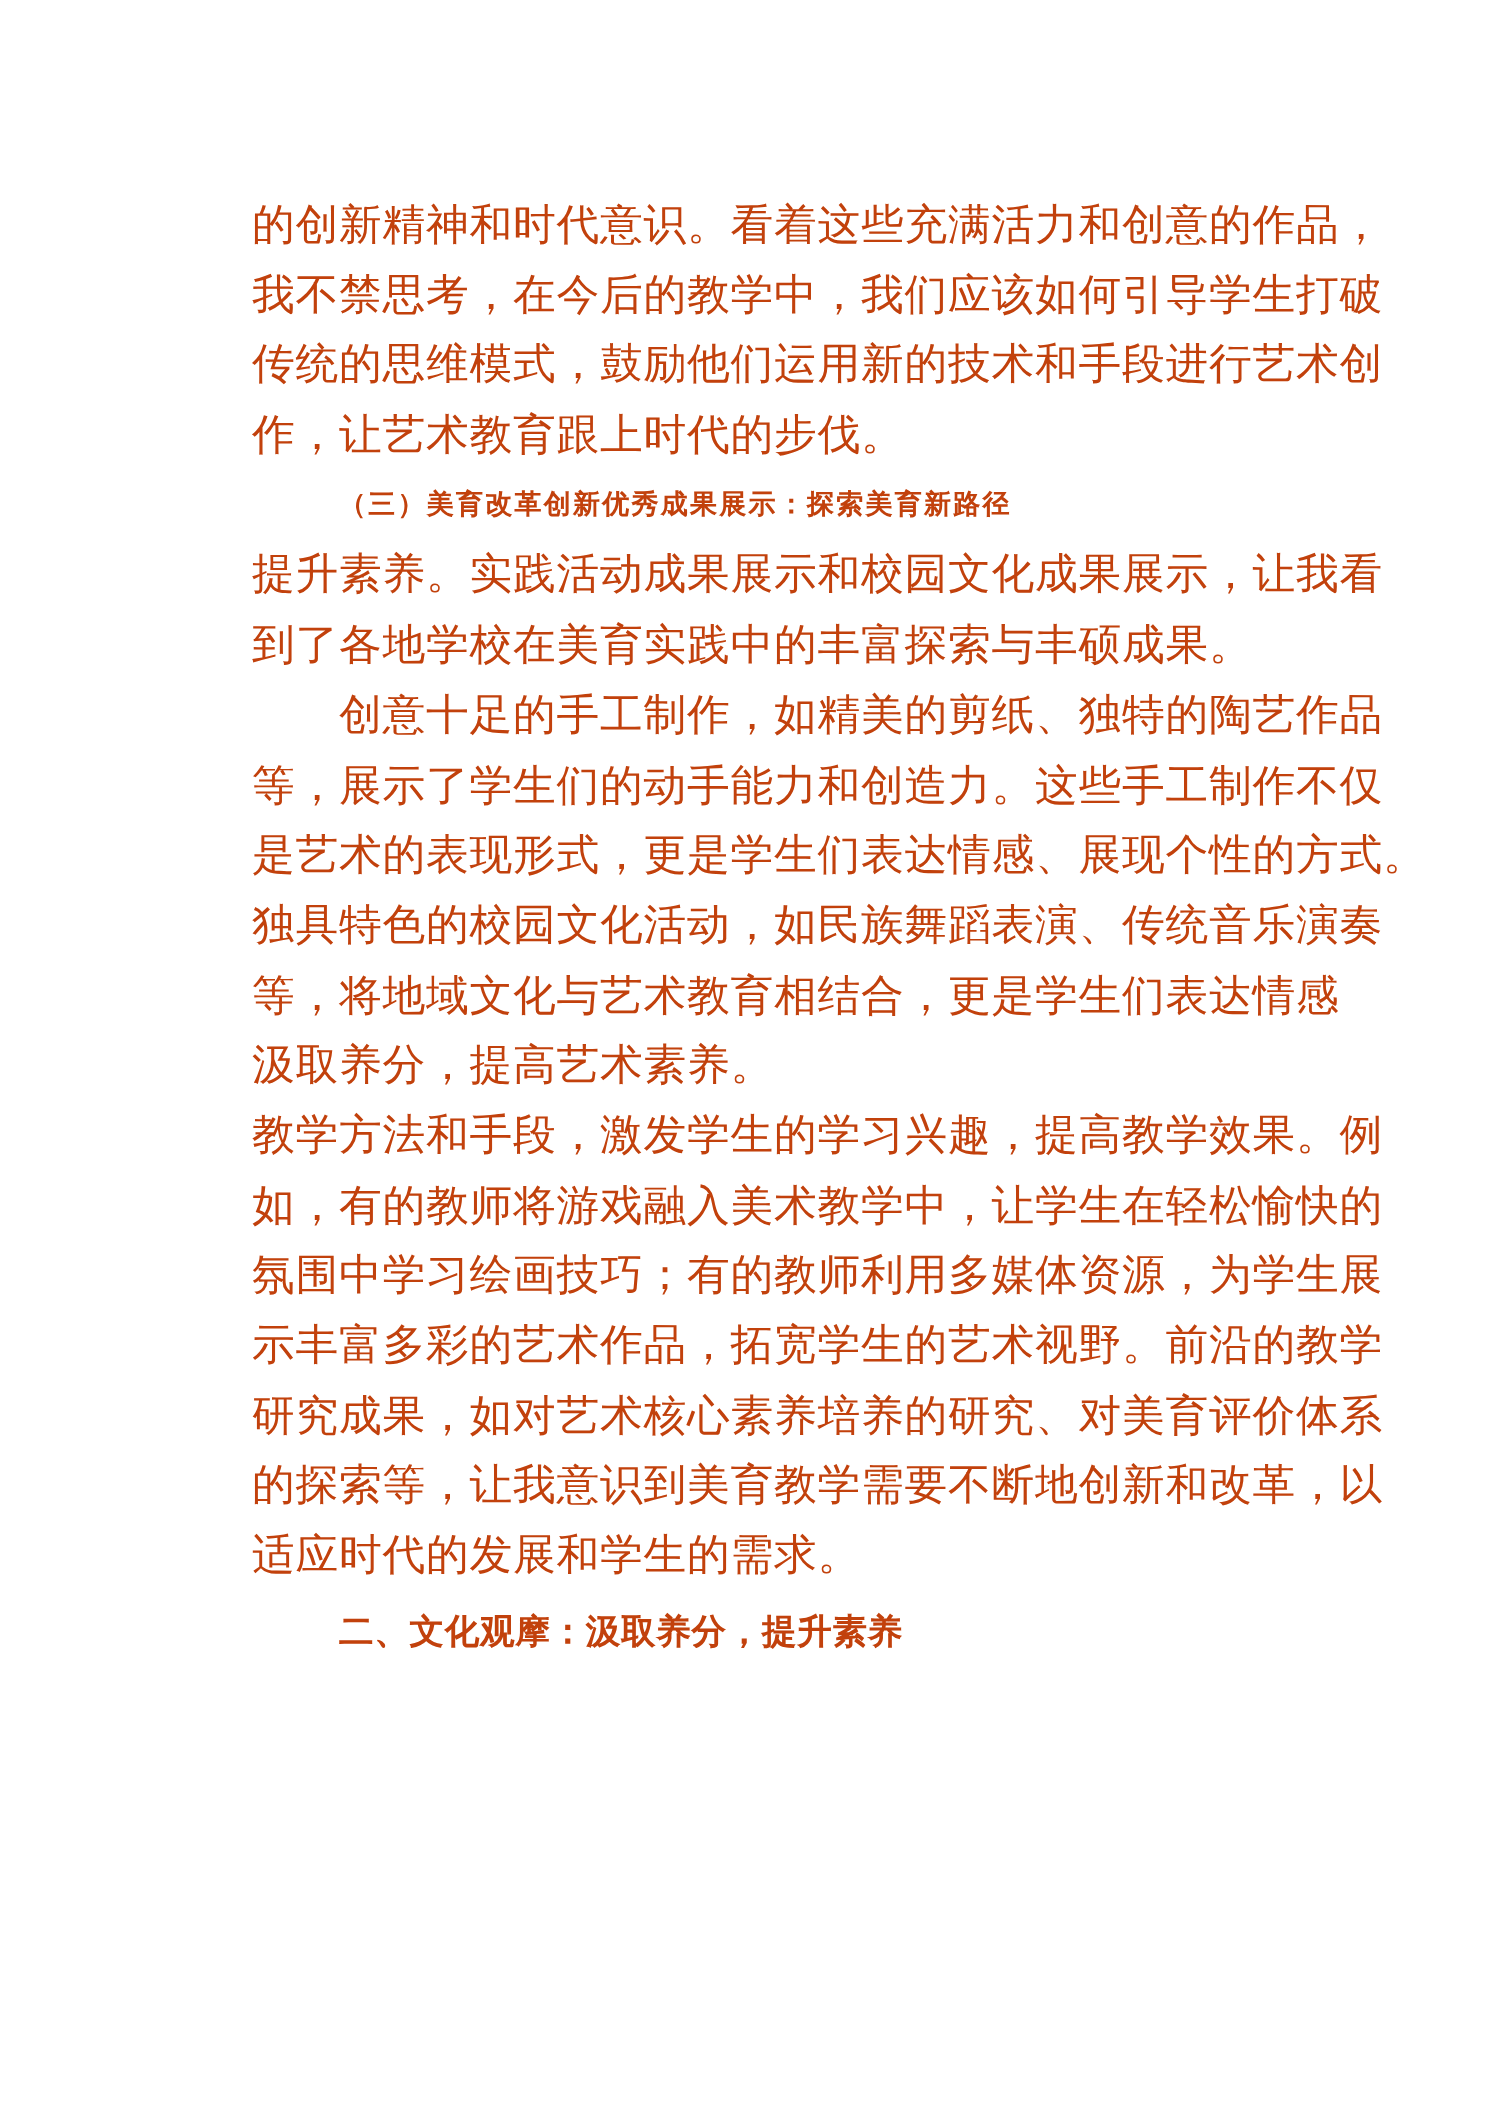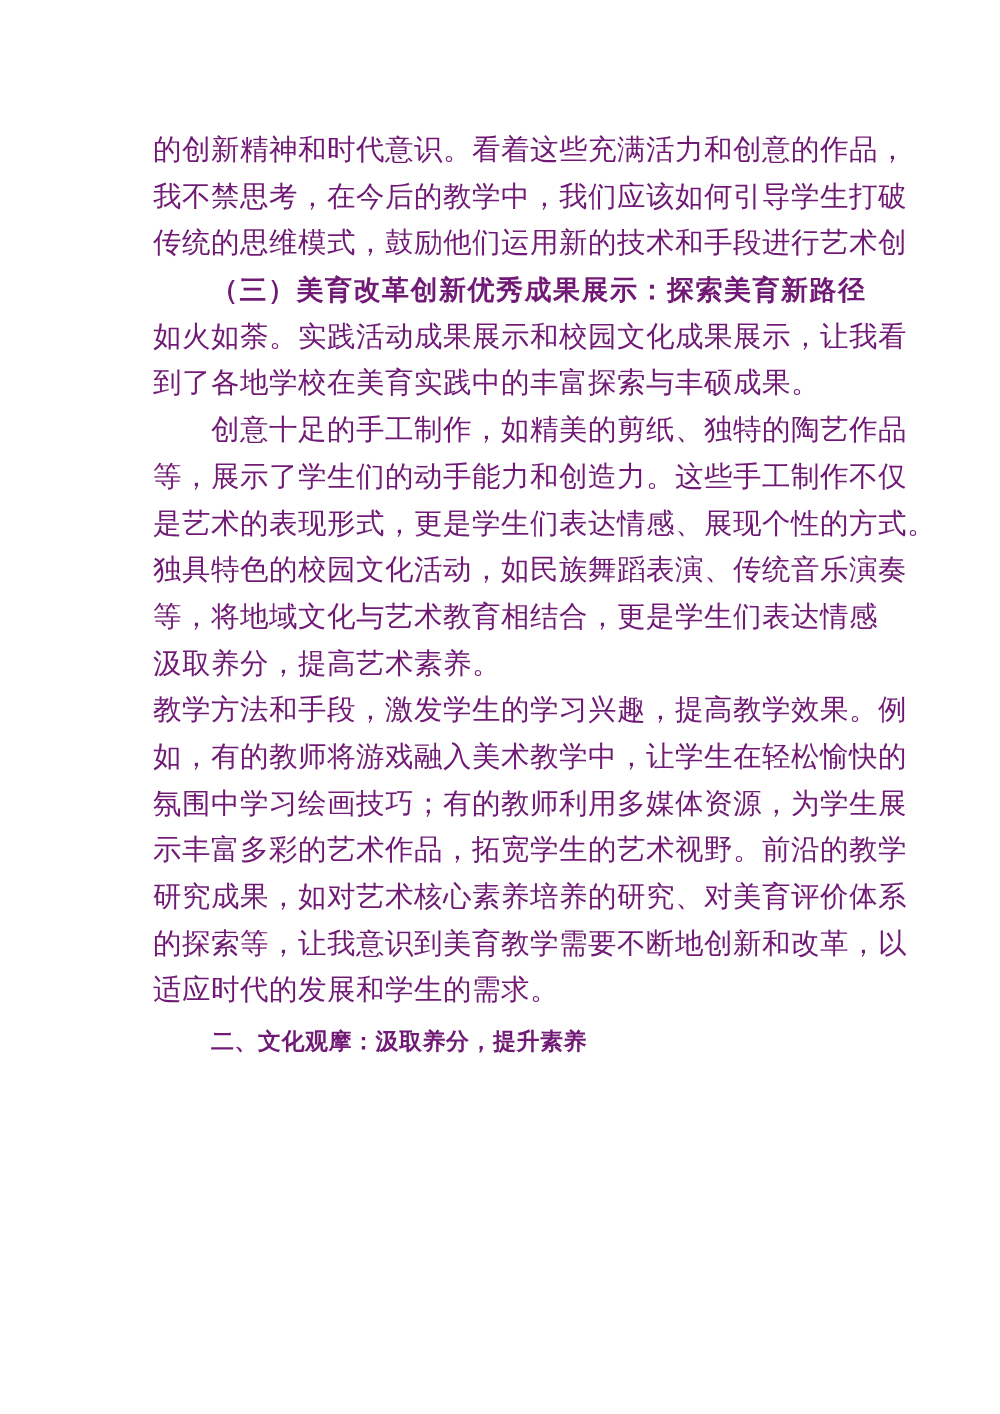--- a/index.html
+++ b/index.html
@@ -1,43 +1,44 @@
 <!DOCTYPE html>
 <html><head>
 <meta charset="utf-8">
 <style>
   html, body { margin: 0; padding: 0; background: #ffffff; }
   body { width: 1000px; height: 1414px; position: relative; overflow: hidden; }
   .page {
-    position: absolute; left: 153px; top: 127px; width: 700px;
+    position: absolute; left: 168px; top: 127px; width: 700px;
     font-family: "DejaVu Serif", "Liberation Serif", serif;
-    color: #701a75;
+    color: #c2410c;
   }
   .line {
     height: 46.7px; line-height: 46.7px; font-size: 28.5px;
     white-space: nowrap; overflow: visible; letter-spacing: 0.5px;
   }
   .indent { padding-left: 58px; }
-  .h3 { font-weight: bold; padding-left: 58px; letter-spacing: 1.5px; font-size: 27px; }
+  .h3 { font-weight: bold; padding-left: 58px; letter-spacing: 1.5px; font-size: 18px; }
   .h2 { font-family: "DejaVu Sans", "Liberation Sans", sans-serif; font-weight: bold; padding-left: 58px; font-size: 23px; margin-top: 4px; }
 </style>
 </head>
 <body>
 
 <div class="page">
   <div>
     <div class="line">的创新精神和时代意识。看着这些充满活力和创意的作品，</div>
     <div class="line">我不禁思考，在今后的教学中，我们应该如何引导学生打破</div>
     <div class="line">传统的思维模式，鼓励他们运用新的技术和手段进行艺术创</div>
+    <div class="line">作，让艺术教育跟上时代的步伐。</div>
   </div>
 
   <div class="line h3">（三）美育改革创新优秀成果展示：探索美育新路径</div>
 
   <div>
-    <div class="line">如火如荼。实践活动成果展示和校园文化成果展示，让我看</div>
+    <div class="line">提升素养。实践活动成果展示和校园文化成果展示，让我看</div>
     <div class="line">到了各地学校在美育实践中的丰富探索与丰硕成果。</div>
   </div>
 
   <div>
     <div class="line indent">创意十足的手工制作，如精美的剪纸、独特的陶艺作品</div>
     <div class="line">等，展示了学生们的动手能力和创造力。这些手工制作不仅</div>
     <div class="line">是艺术的表现形式，更是学生们表达情感、展现个性的方式。</div>
     <div class="line">独具特色的校园文化活动，如民族舞蹈表演、传统音乐演奏</div>
     <div class="line">等，将地域文化与艺术教育相结合，更是学生们表达情感</div>
     <div class="line">汲取养分，提高艺术素养。</div>

